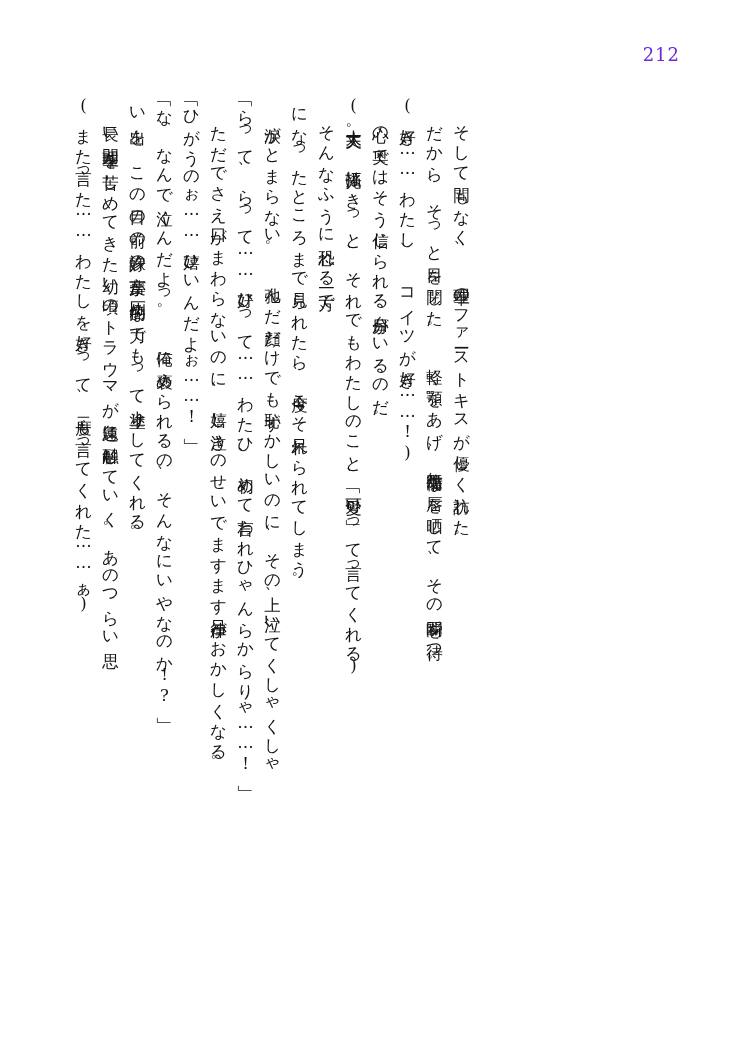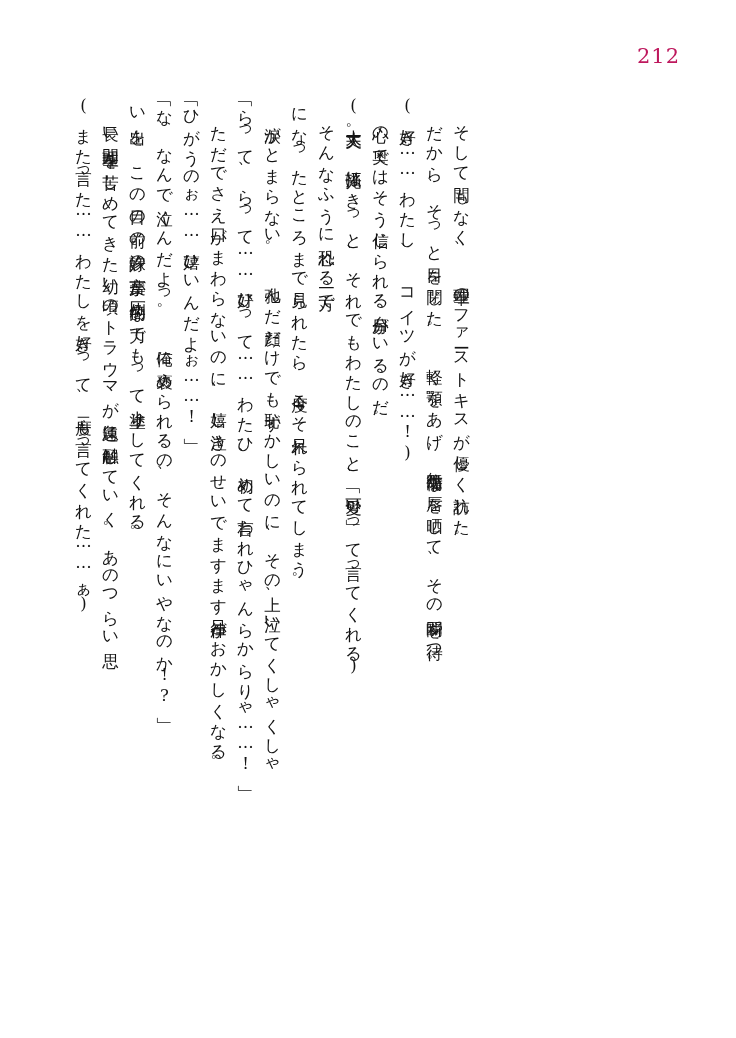--- a/index.html
+++ b/index.html
@@ -20,23 +20,23 @@
     top: 0;
     left: 0;
     width: 736px;
     height: 1038px;
     background: #ffffff;
   }
   .page-number {
     position: absolute;
     top: 44px;
     right: 56px;
-    font-size: 21px;
+    font-size: 18px;
     letter-spacing: 1px;
-    color: #be185d;
+    color: #6d28d9;
     font-family: "DejaVu Serif", "Liberation Serif", serif;
   }
   .text-block {
     position: absolute;
     top: 96px;
     right: 52px;
     height: 880px;
     width: 620px;
     display: flex;
     flex-direction: row;

